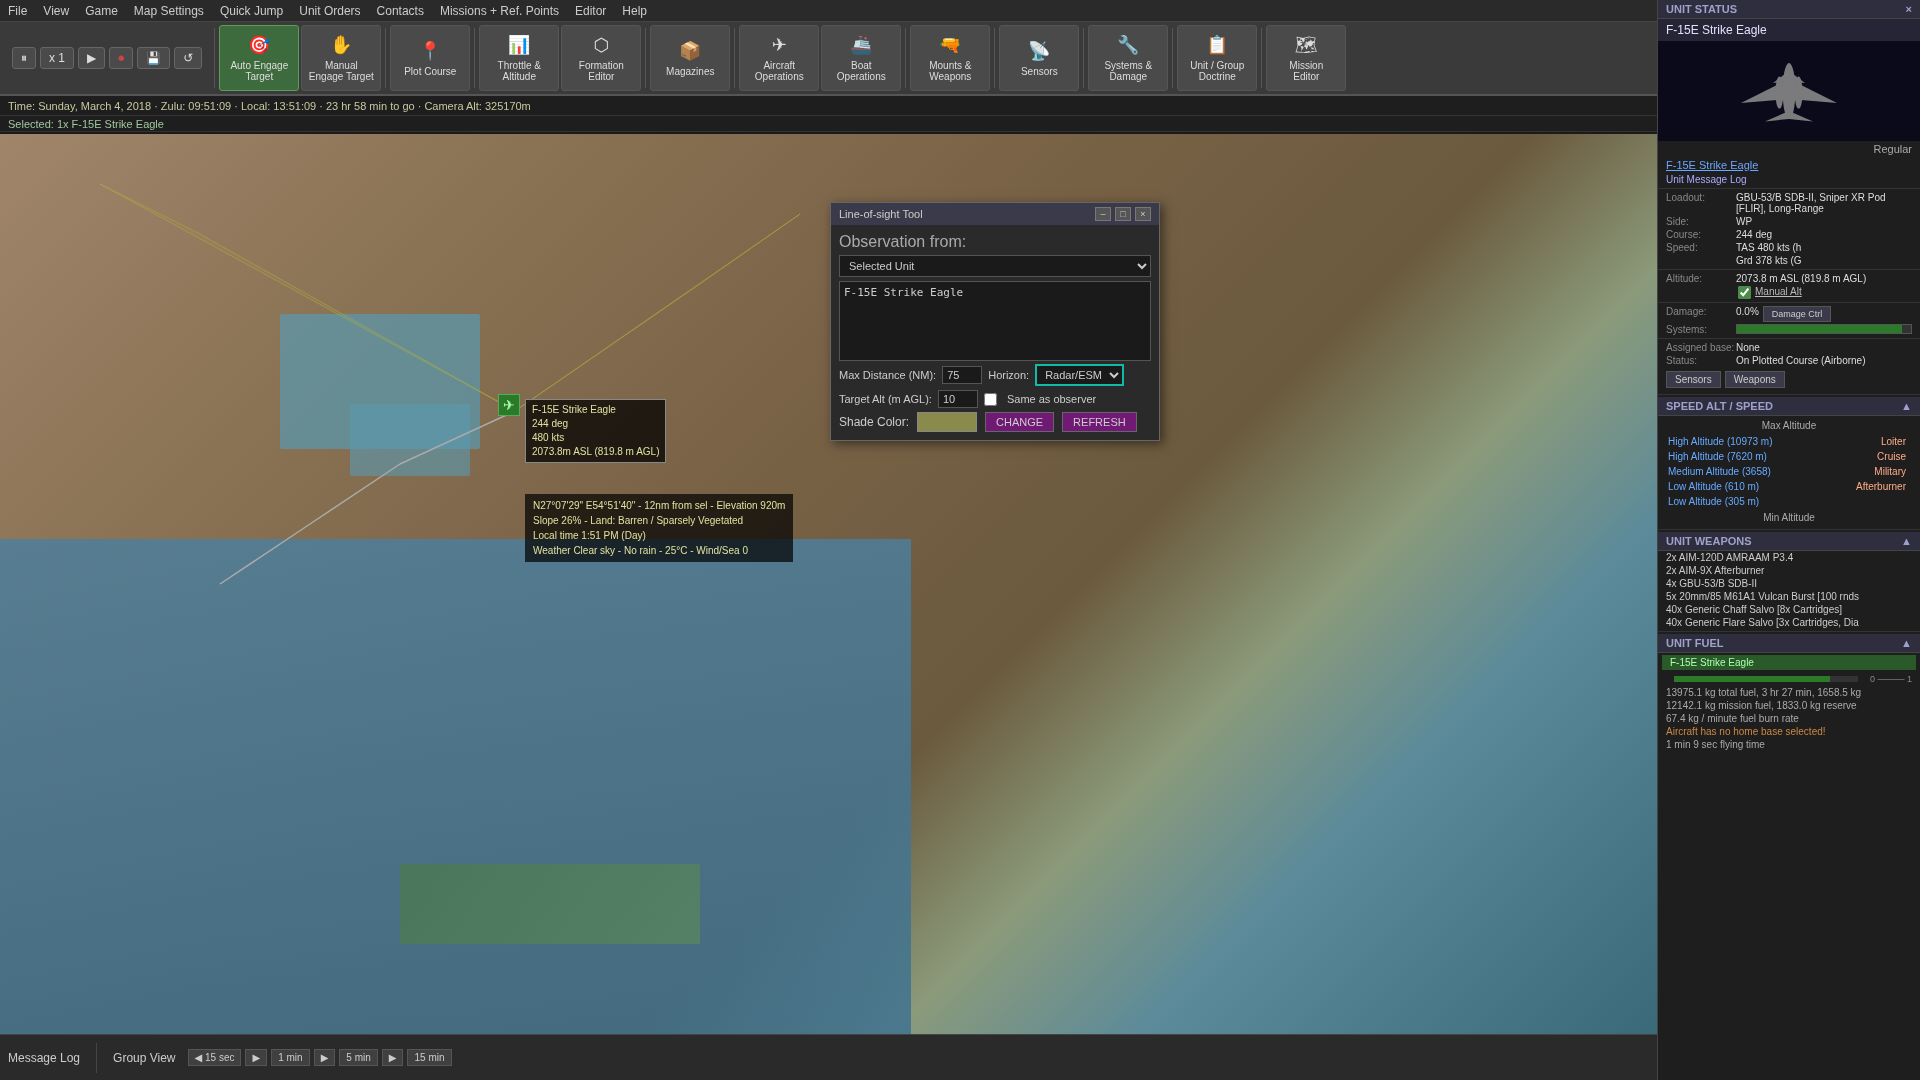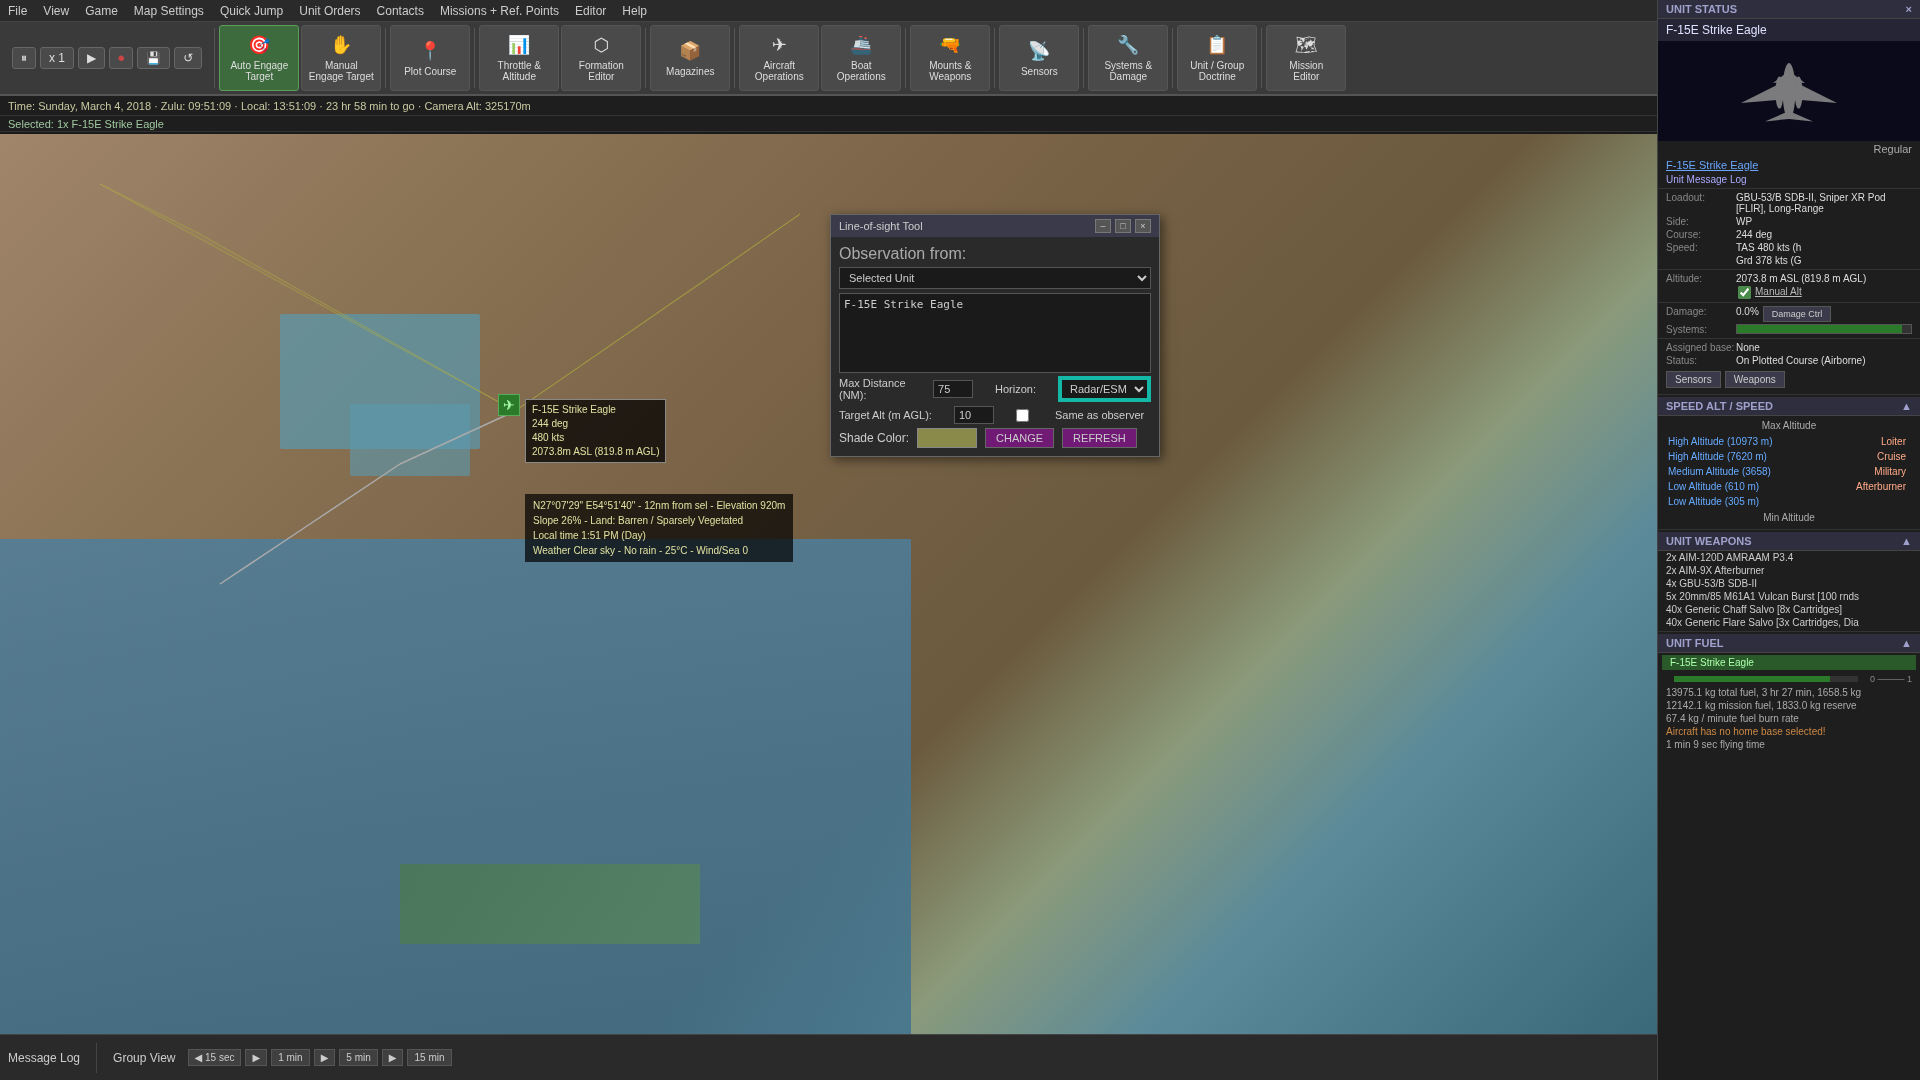--- a/index.html
+++ b/index.html
@@ -148,21 +148,21 @@
       background: rgba(0,0,0,0.7);
       color: #e0e0a0;
       font-size: 10px;
       padding: 4px 8px;
       line-height: 1.5;
     }
 
     
     #los-tool {
       position: absolute;
-      top: 80px;
+      top: 68px;
       left: 830px;
       width: 330px;
       background: #2a2a2a;
       border: 1px solid #666;
       box-shadow: 3px 3px 10px rgba(0,0,0,0.5);
       z-index: 100;
     }
     #los-tool .title-bar {
       background: #3a3a4a;
       padding: 4px 8px;
@@ -198,35 +198,35 @@
       background: #1a1a1a;
       border: 1px solid #555;
       color: #ccc;
       padding: 4px;
       font-size: 11px;
       resize: none;
     }
     .los-row {
       display: flex;
       align-items: center;
-      gap: 22px;
+      gap: 6px;
       margin-bottom: 4px;
       font-size: 11px;
     }
     .los-input {
       width: 40px;
       background: #1a1a1a;
       border: 1px solid #555;
       color: #ccc;
       padding: 2px 4px;
       font-size: 11px;
     }
     .los-dropdown {
       background: #1a1a1a;
-      border: 4px solid #14b8a6;
+      border: 2px solid #14b8a6;
       color: #ccc;
       padding: 2px 4px;
       font-size: 11px;
     }
     .los-checkbox { margin-right: 4px; }
     .los-color-row {
       display: flex;
       align-items: center;
       gap: 8px;
       margin-top: 4px;

